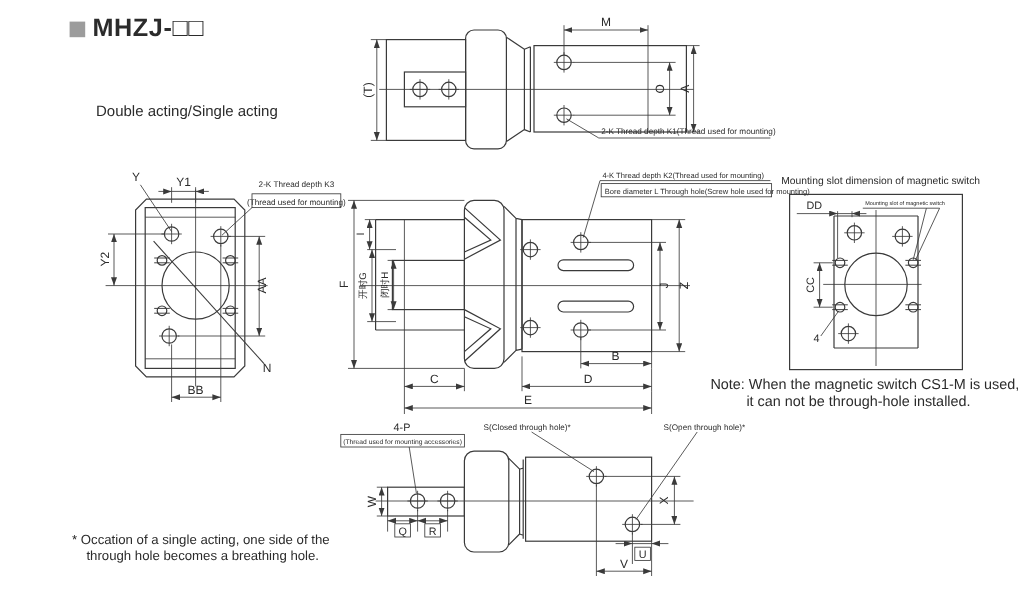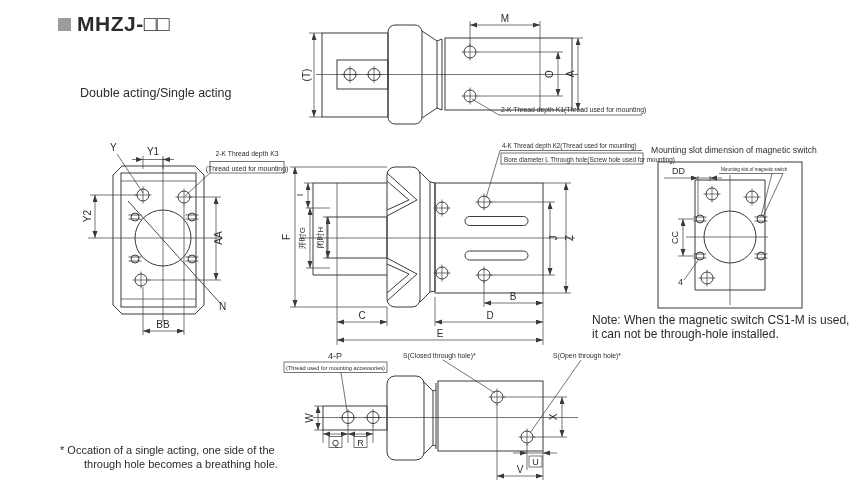--- a/index.html
+++ b/index.html
@@ -17,23 +17,23 @@
   .s7{font-size:6.8px;}.s6{font-size:6.3px;}.s5{font-size:5.6px;}.s4{font-size:4.6px;}
   .mid{text-anchor:middle;}
   
   #title-block{left:58px;top:12px;width:260px;}
   #title-row{display:flex;align-items:center;gap:6px;}
   #title-bullet{width:13px;height:13px;background:var(--bullet,#9c9c9c);display:inline-block;}
   #model-title{font-size:21px;font-weight:bold;letter-spacing:.5px;}
   .sub{font-size:12.5px;margin-left:22px;line-height:18px;margin-top:48px;}
   
   #switch-note{left:592px;top:313px;width:264px;font-size:12px;line-height:14px;}
-  #switch-note .l2{}
+  #switch-note .l2{margin-left:30px;}
   #footnote{left:60px;top:444px;width:250px;font-size:11px;line-height:13.5px;}
-  #footnote .l2{margin-left:24px;}
+  #footnote .l2{margin-left:12px;}
 </style>
 </head>
 <body>
 
 <div id="page">
 
   <svg width="0" height="0" class="abs">
     <defs>
       <marker id="ar" markerUnits="userSpaceOnUse" markerWidth="8" markerHeight="6" refX="7" refY="2.5" orient="auto-start-reverse">
         <path d="M0,0 L7,2.5 L0,5 Z" fill="#3a3a3a"></path>

